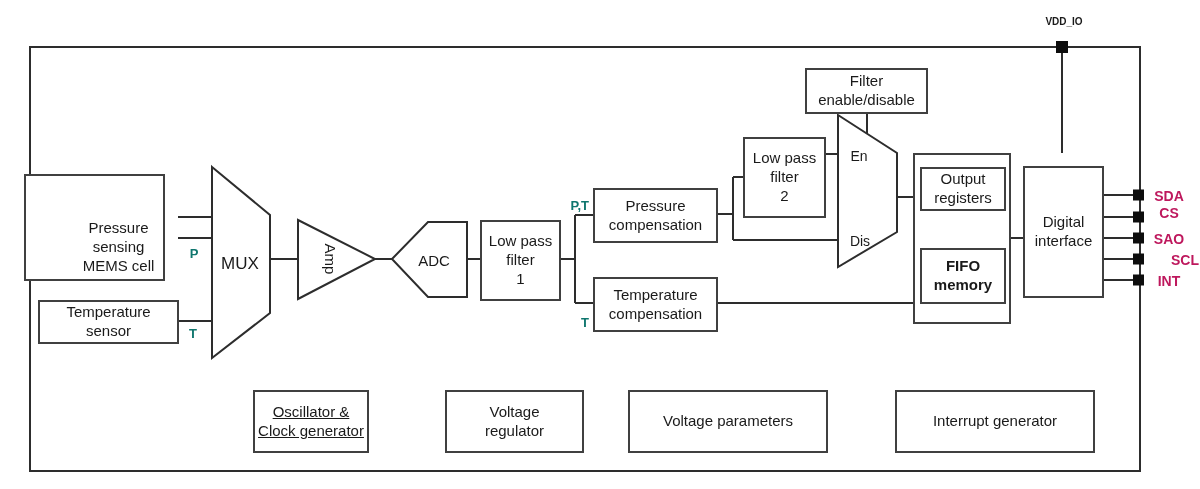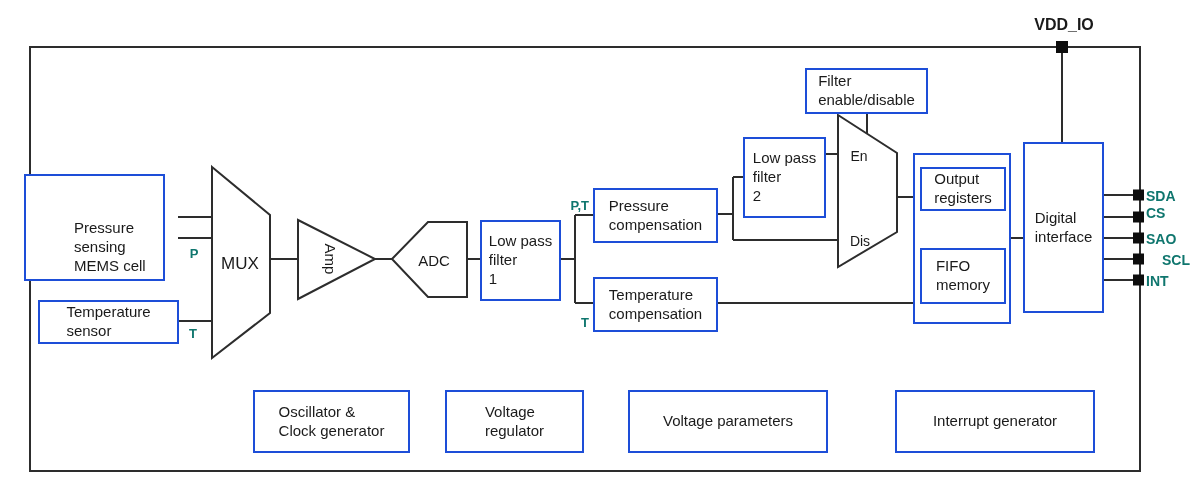--- a/index.html
+++ b/index.html
@@ -3,37 +3,37 @@
 <meta charset="utf-8">
 <style>
   html,body{margin:0;padding:0;background:#f7f7f8;}
   .stage{
     position:relative;width:1200px;height:489px;background:#ffffff;
     font-family:"Liberation Sans", sans-serif;overflow:hidden;
   }
   .stage svg{position:absolute;left:0;top:0;z-index:1;}
   .box{
     position:absolute;box-sizing:border-box;z-index:2;
-    border:2px solid #1d4ed8;background:#ffffff;
+    border:2px solid #404040;background:#ffffff;
     display:flex;align-items:center;justify-content:center;
-    text-align:left;font-size:15px;line-height:1.26;color:#1a1a1a;
+    text-align:center;font-size:15px;line-height:1.26;color:#1a1a1a;
     white-space:pre-line;
   }
   .box.bottomText{align-items:flex-end;padding-bottom:3px;}
   .slabel{
     position:absolute;z-index:3;font-size:13px;font-weight:600;color:#0f766e;
     text-align:center;white-space:nowrap;line-height:1;
   }
   .pinlabel{
-    position:absolute;z-index:3;width:46px;text-align:left;
-    font-size:14px;font-weight:600;color:#0f766e;line-height:1;
+    position:absolute;z-index:3;width:46px;text-align:center;
+    font-size:14px;font-weight:600;color:#be185d;line-height:1;
   }
   .vddlabel{
     position:absolute;z-index:3;width:70px;text-align:center;
-    font-size:16px;font-weight:600;color:#1a1a1a;line-height:1;
+    font-size:10px;font-weight:600;color:#1a1a1a;line-height:1;
   }
   .shape-text{font-family:"Liberation Sans", sans-serif;fill:#1a1a1a;}
 </style>
 </head>
 <body>
 
 <div class="stage">
 
   <svg width="1200" height="489" viewBox="0 0 1200 489">
 
@@ -114,25 +114,25 @@
   <div class="box" style="left:593px;top:277px;width:125px;height:55px;">Temperature
 compensation</div>
   <div class="box" style="left:805px;top:68px;width:123px;height:46px;">Filter
 enable/disable</div>
   <div class="box" style="left:743px;top:137px;width:83px;height:81px;">Low pass
 filter
 2</div>
   <div class="box" style="left:913px;top:153px;width:98px;height:171px;"></div>
   <div class="box" style="left:920px;top:167px;width:86px;height:44px;">Output
 registers</div>
-  <div class="box" style="left:920px;top:248px;width:86px;height:56px;">FIFO
+  <div class="box" style="left:920px;top:248px;width:86px;height:56px;font-weight:bold;">FIFO
 memory</div>
-  <div class="box" style="left:1023px;top:142px;width:81px;height:171px;">Digital
+  <div class="box" style="left:1023px;top:166px;width:81px;height:132px;">Digital
 interface</div>
-  <div class="box" style="left:253px;top:390px;width:157px;height:63px;">Oscillator &amp;
+  <div class="box" style="left:253px;top:390px;width:116px;height:63px;text-decoration:underline;">Oscillator &amp;
 Clock generator</div>
   <div class="box" style="left:445px;top:390px;width:139px;height:63px;">Voltage
 regulator</div>
   <div class="box" style="left:628px;top:390px;width:200px;height:63px;">Voltage parameters</div>
   <div class="box" style="left:873px;top:390px;width:200px;height:63px;margin-left:22px;">Interrupt generator</div>
 
   <div class="slabel" style="left:186px;top:247px;width:16px;">P</div>
   <div class="slabel" style="left:185px;top:327px;width:16px;">T</div>
   <div class="slabel" style="left:559px;top:199px;width:30px;text-align:right;">P,T</div>
   <div class="slabel" style="left:565px;top:316px;width:24px;text-align:right;">T</div>

